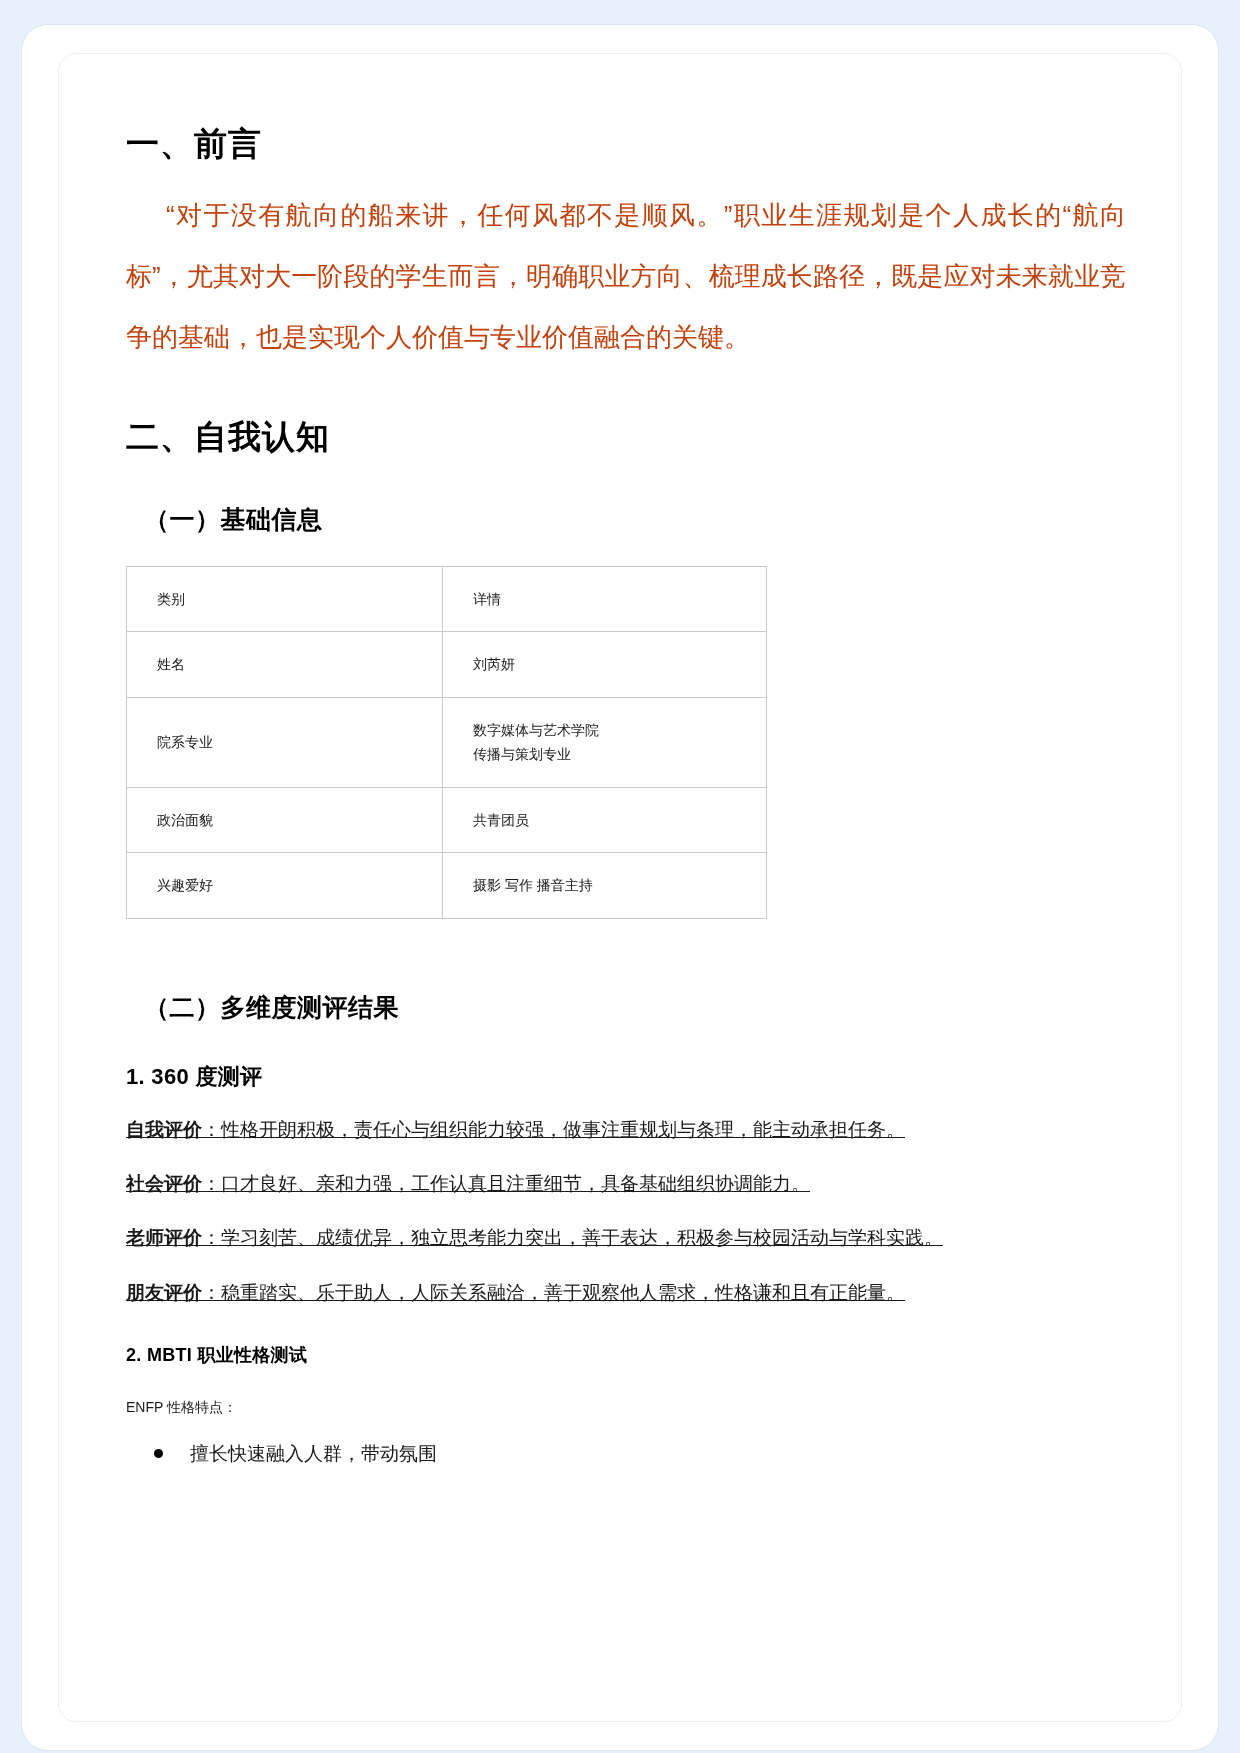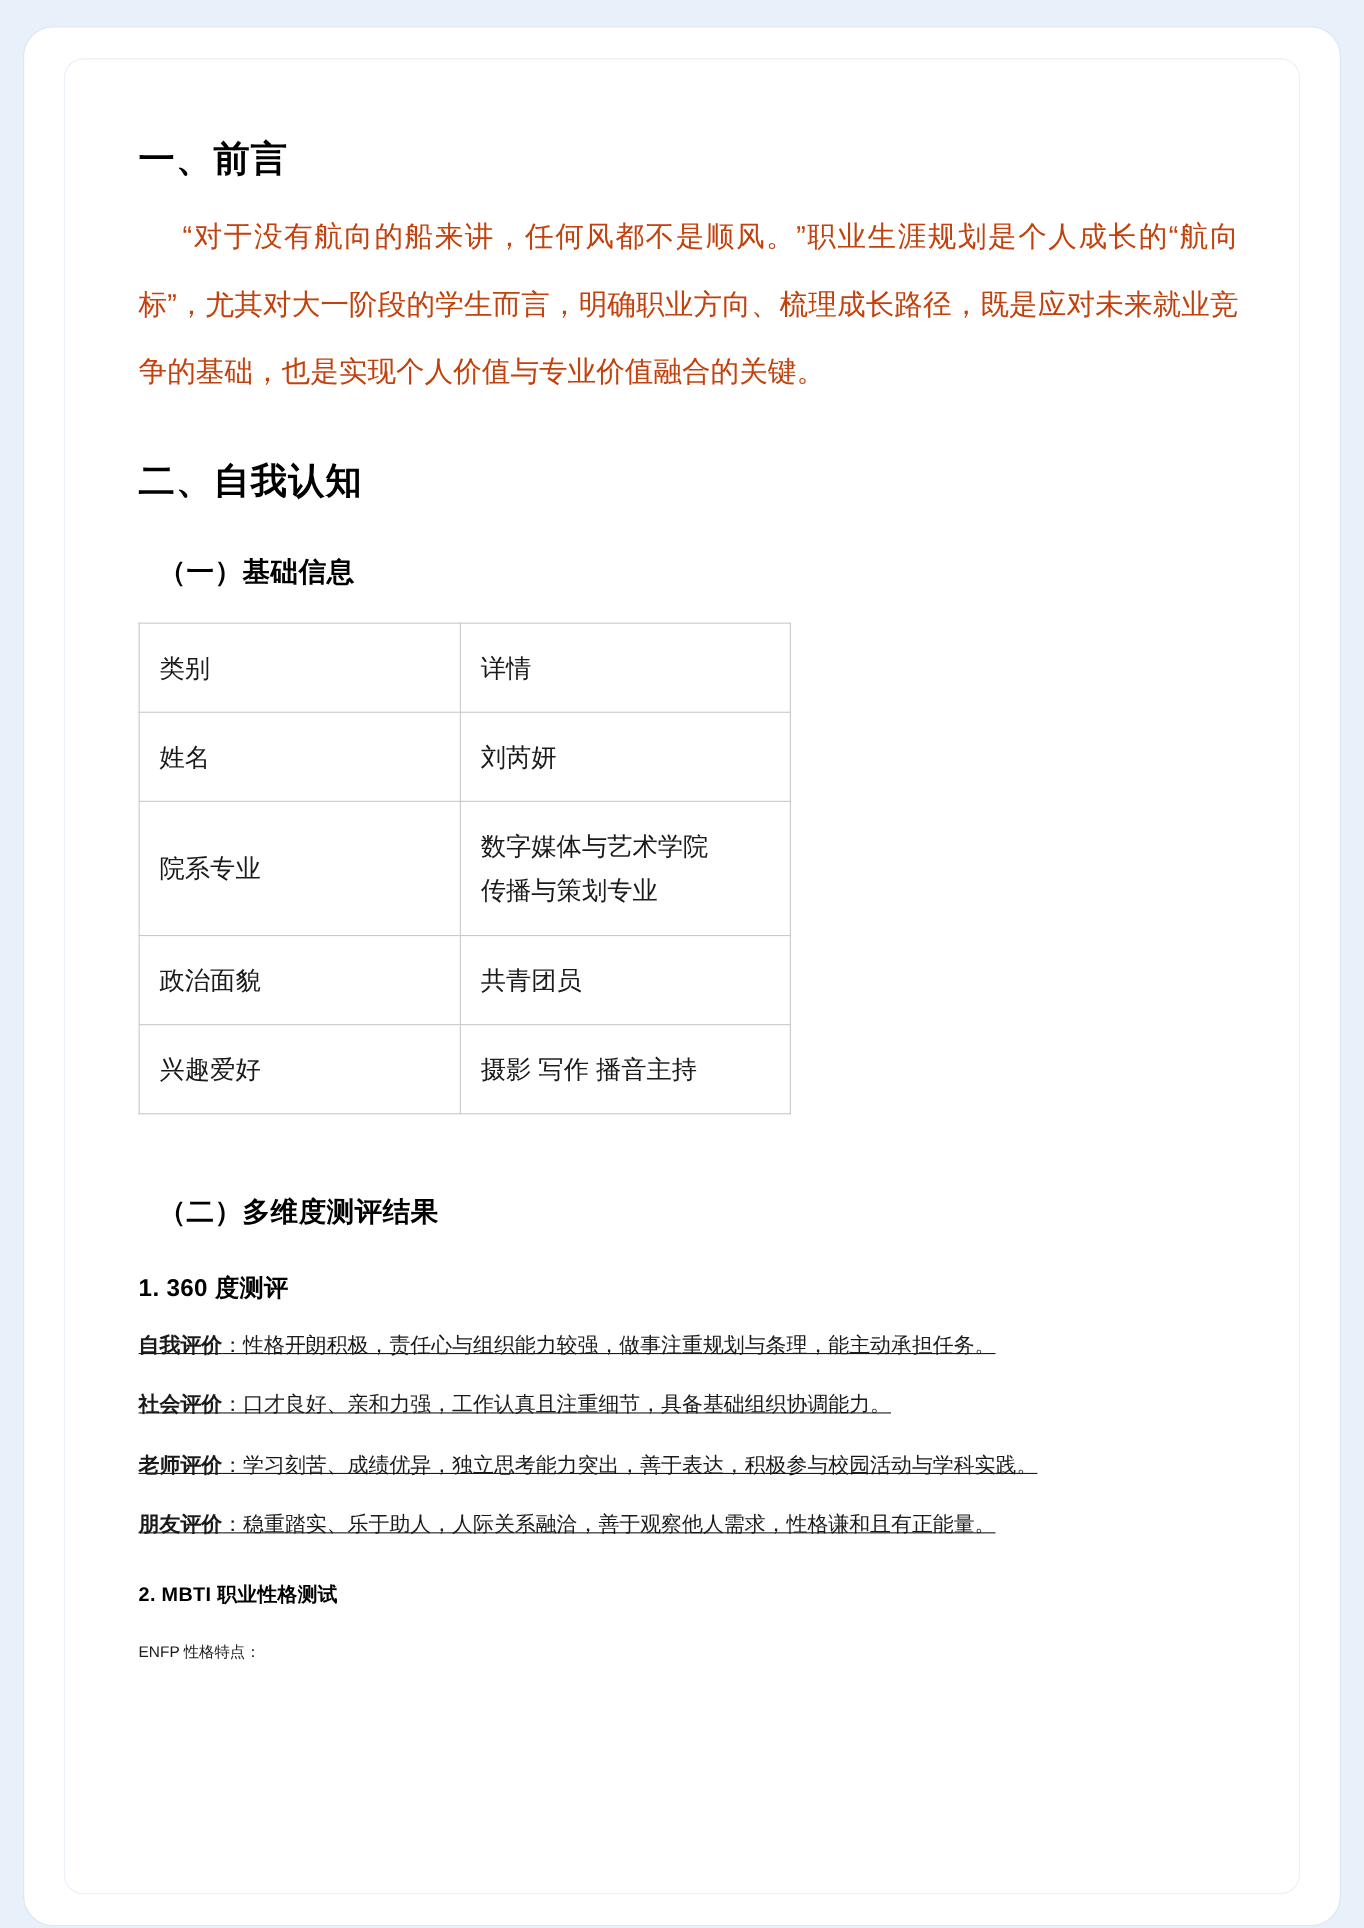--- a/index.html
+++ b/index.html
@@ -69,22 +69,22 @@
   }
   table.info-table {
     border-collapse: collapse;
     margin-top: 30px;
     margin-left: 0px;
     width: 520px;
     table-layout: fixed;
   }
   table.info-table td {
     border: 1px solid #c9c9c9;
-    padding: 20px 18px;
-    font-size: 23px;
+    padding: 20px 30px;
+    font-size: 14px;
     color: #1a1a1a;
     vertical-align: middle;
     line-height: 1.75;
   }
   table.info-table td.col-1 { width: 255px; }
   table.info-table td.col-2 { width: 263px; }
   h2.heading-2.assess {
     margin-top: 72px;
   }
   h3.heading-3 {
@@ -194,15 +194,18 @@
       <span class="lbl">老师评价</span><span>：学习刻苦、成绩优异，独立思考能力突出，善于表达，积极参与校园活动与学科实践。</span>
     </p>
     <p class="eval-line">
       <span class="lbl">朋友评价</span><span>：稳重踏实、乐于助人，人际关系融洽，善于观察他人需求，性格谦和且有正能量。</span>
     </p>
 
     <h3 class="heading-3 mbti">2. MBTI 职业性格测试</h3>
 
     <p class="mbti-intro">ENFP 性格特点：</p>
 
+    <ul class="bullets">
+      <li>擅长快速融入人群，带动氛围</li>
+    </ul>
 
   </div>
 </div>
 
 </body></html>

